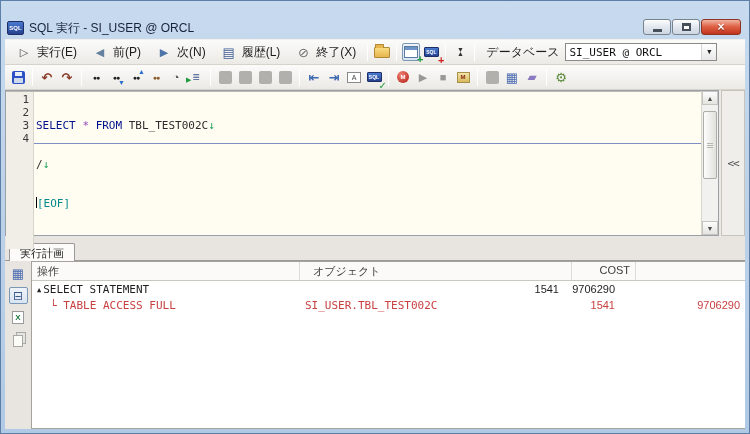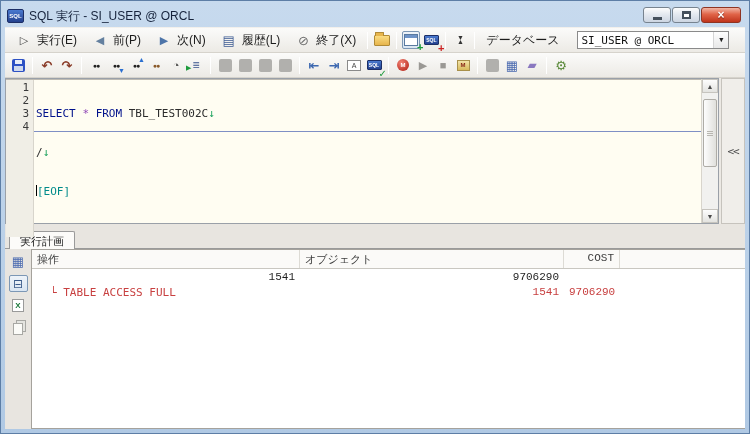--- a/index.html
+++ b/index.html
@@ -1,17 +1,17 @@
 <!DOCTYPE html>
 <html><head>
 <meta charset="utf-8">
 <style>
   * { margin:0; padding:0; box-sizing:border-box; }
   html,body { width:750px; height:434px; font-family:"Liberation Sans","DejaVu Sans",sans-serif; background:#fff; }
-  .win { width:750px; height:434px; background:linear-gradient(#c7daee,#b0c9e4); border:1px solid #5d7ea6; padding:4px 4px 4px 4px; display:flex; flex-direction:column; }
+  .win { width:750px; height:434px; background:linear-gradient(#c7daee,#b0c9e4); border:1px solid #5d7ea6; padding:16px 4px 4px 4px; display:flex; flex-direction:column; }
 
   
   .titlebar { height:22px; display:flex; align-items:center; padding:0 2px; position:relative; }
   .appicon { width:17px; height:14px; background:linear-gradient(#4a7ad0,#24418e); border:1px solid #1d2f66; border-radius:2px; color:#fff; font-size:6px; font-weight:bold; display:flex; align-items:center; justify-content:center; margin-right:5px; }
   .title { font-size:12px; color:#16233c; }
   .winbtns { position:absolute; right:4px; top:2px; display:flex; gap:1px; }
   .wbtn { width:28px; height:16px; border:1px solid #77838f; border-radius:3px; background:linear-gradient(#fdfdfd,#e4e9f0 45%,#cdd6e2); display:flex; align-items:center; justify-content:center; }
   .wbtn .bar { width:9px; height:3px; background:#45505c; margin-top:7px; }
   .wbtn .box { width:9px; height:8px; border:2px solid #45505c; border-top-width:3px; background:#fff; }
   .wbtn.close { width:40px; background:linear-gradient(#f2b5a4,#e06448 45%,#c0341c); border-color:#8e3423; color:#fff; font-weight:bold; font-size:12px; text-shadow:0 1px 1px #7a2213; }
@@ -33,21 +33,21 @@
   .pressed { border:1px solid #7c97b5; background:linear-gradient(#eef3f9,#d9e5f2); border-radius:2px; }
   .winplus { width:14px; height:12px; border:1px solid #5a7aa0; background:#fff; position:relative; }
   .winplus:before { content:""; position:absolute; top:0; left:0; right:0; height:3px; background:#6f94c8; }
   .plus-g { position:absolute; right:-4px; bottom:-5px; color:#1d9b3c; font-weight:bold; font-size:11px; }
   .plus-r { position:absolute; right:-4px; bottom:-5px; color:#cc2222; font-weight:bold; font-size:11px; }
   .check-g { position:absolute; right:-4px; bottom:-5px; color:#1d9b3c; font-weight:bold; font-size:10px; }
   .sqlbadge { width:15px; height:10px; background:linear-gradient(#4a7ad0,#24418e); border:1px solid #1d2f66; border-radius:1px; color:#fff; font-size:5px; font-weight:bold; display:flex; align-items:center; justify-content:center; }
   .fit { display:flex; flex-direction:column; align-items:center; line-height:4px; color:#333; }
   .fit span { font-size:7px; }
   .dblabel { font-size:12px; color:#1c1c1c; margin:0 4px 0 6px; }
-  .combo { width:152px; height:18px; background:#fff; border:1px solid #8a8a8a; display:flex; align-items:center; font-family:"DejaVu Sans Mono",monospace; font-size:11px; color:#111; padding-left:3px;margin-left:12px; }
+  .combo { width:152px; height:18px; background:#fff; border:1px solid #8a8a8a; display:flex; align-items:center; font-family:"DejaVu Sans Mono",monospace; font-size:11px; color:#111; padding-left:3px; }
   .combo .arr { margin-left:auto; width:15px; height:100%; display:flex; align-items:center; justify-content:center; font-size:7px; color:#222; border-left:1px solid #d5d5d5; background:linear-gradient(#fefefe,#e8e8e8); }
 
   .floppy { width:13px; height:13px; background:#2d51c4; border-radius:2px; position:relative; }
   .floppy:before { content:""; position:absolute; top:1px; left:3px; width:7px; height:4px; background:#e8eef8; }
   .floppy:after { content:""; position:absolute; bottom:1px; left:2px; width:9px; height:5px; background:#cfd9ec; }
   .undo { color:#8a3d2a; font-size:13px; font-weight:bold; }
   .binoc { color:#222; font-size:7px; letter-spacing:-1px; font-weight:bold; }
   .binoc.brown { color:#8a5a2a; }
   .mini-arr { position:absolute; font-size:7px; right:0; bottom:0; color:#2a6fd0; }
   .mini-arr.up { bottom:auto; top:0; }
@@ -100,24 +100,24 @@
   .panel { flex:1; display:flex; background:#e8e5e0; min-height:0; }
   .strip { width:26px; padding-top:4px; display:flex; flex-direction:column; align-items:center; gap:5px; }
   .sic { width:19px; height:17px; display:flex; align-items:center; justify-content:center; font-size:12px; }
   .sic.sel { border:1px solid #7c97b5; background:linear-gradient(#eef3f9,#d9e5f2); border-radius:2px; }
   .treeic { color:#3a5a8a; font-size:12px; }
   .xlsic { width:12px; height:13px; background:#fff; border:1px solid #9a9a9a; color:#1d7a3c; font-size:8px; font-weight:bold; display:flex; align-items:center; justify-content:center; }
   .sheets { width:10px; height:12px; background:#fbfbf8; border:1px solid #a8a8a4; box-shadow:3px -3px 0 -1px #e4e4e0, 3px -3px 0 0 #a8a8a4; margin-top:3px; }
 
   .table-area { flex:1; background:#fff; border:1px solid #a5a29c; border-right:none; overflow:hidden; display:flex; flex-direction:column; }
   .prow { display:grid; grid-template-columns:268px 264px 56px 1fr; font-size:11px; }
-  .phead { border-bottom:1px solid #c9c7c1; background:#fbfaf8; color:#3c3c3c; }
+  .phead { border-bottom:1px solid #c9c7c1; background:#fbfaf8; color:#3c3c3c;gap:8px; }
   .phead .cell { border-right:1px solid #dddbd5; }
   .cell { padding:2px 5px 1px 5px; white-space:nowrap; overflow:hidden; }
-  .num { text-align:right; font-family:Liberation Mono, monospace; }
+  .num { text-align:right; font-family:Liberation Sans, sans-serif; }
   .mono { font-family:"DejaVu Sans Mono",monospace; }
   .r1 { color:#1e1e1e; }
   .r2 { color:#c84040; }
   .expander { font-size:7px; margin-right:2px; vertical-align:1px; color:#222; }
   .branch { margin-left:13px; }
 </style>
 </head>
 <body>
 
 <div class="win">
@@ -344,24 +344,26 @@
           <span class="sheets"></span>
         </div>
     </div>
     <div class="table-area">
       <div class="prow phead">
         <div class="cell">操作</div>
         <div class="cell">オブジェクト</div>
         <div class="cell num">COST</div>
       </div>
       <div class="prow r1 mono">
+        <div class="cell"><span class="expander">▲</span><span>SELECT STATEMENT</span></div>
         <div class="cell num">1541</div>
         <div class="cell num">9706290</div>
       </div>
       <div class="prow r2 mono">
         <div class="cell"><span class="branch">└</span> <span>TABLE ACCESS FULL</span></div>
+        <div class="cell">SI_USER.TBL_TEST002C</div>
         <div class="cell num">1541</div>
         <div class="cell num">9706290</div>
       </div>
     </div>
   </div>
 
 </div>
 
 </body></html>

